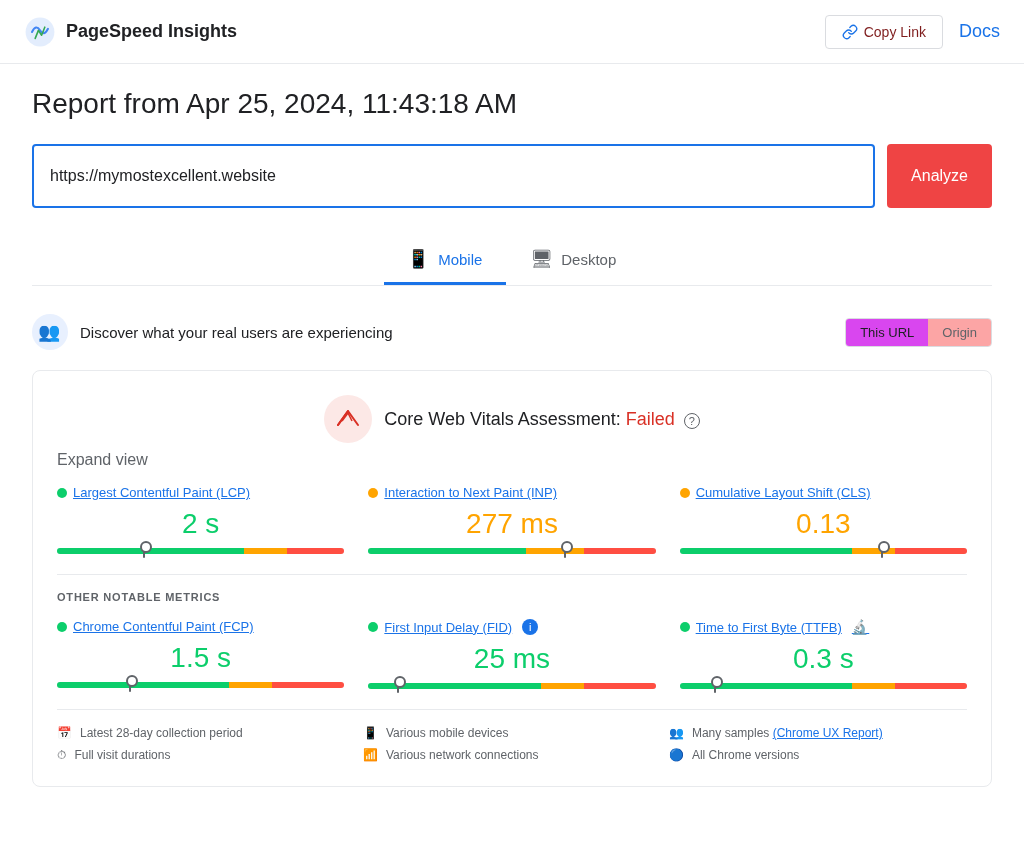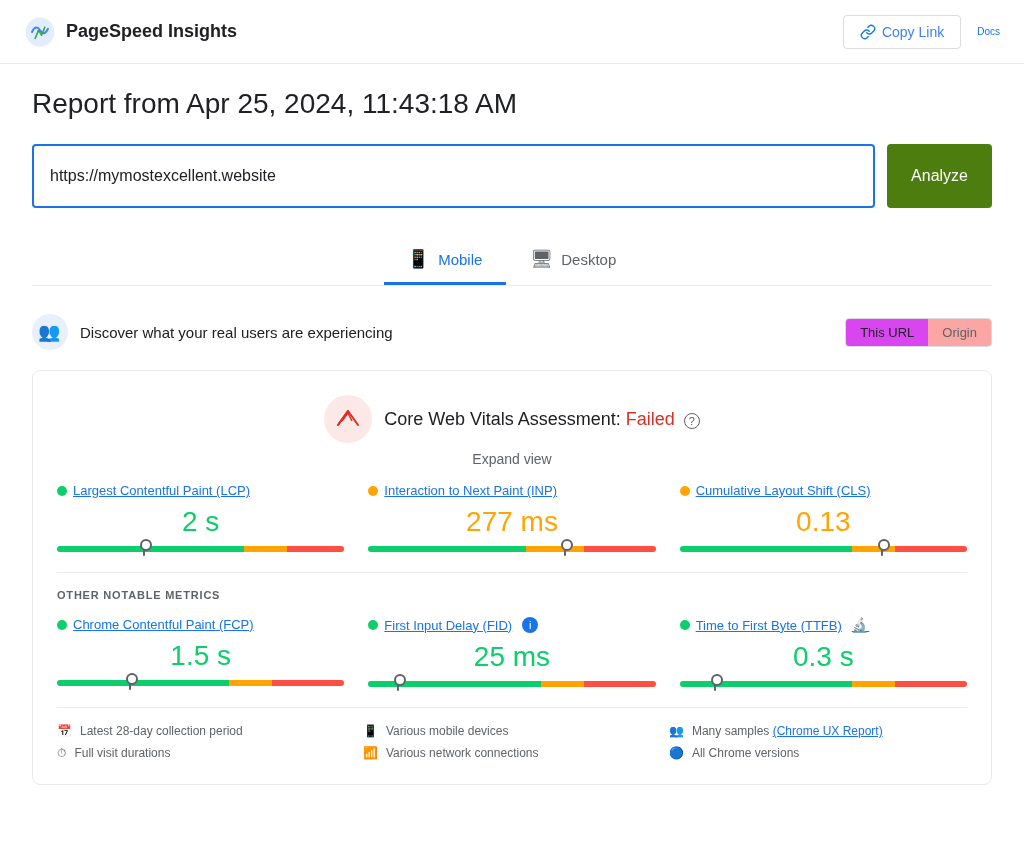--- a/index.html
+++ b/index.html
@@ -10,38 +10,38 @@
       display: flex; align-items: center; justify-content: space-between;
       padding: 12px 24px; border-bottom: 1px solid #e8eaed;
       height: 64px;
     }
     .logo { display: flex; align-items: center; gap: 10px; font-size: 18px; font-weight: 700; color: #202124; }
     .logo-icon { width: 32px; height: 32px; }
     .header-actions { display: flex; align-items: center; gap: 16px; }
     .copy-link-btn {
       display: flex; align-items: flex-end; gap: 6px;
       border: 1px solid #dadce0; border-radius: 4px;
-      padding: 8px 16px; background: #fff; color: #3b82f6;
+      padding: 8px 16px; background: #fff; color: #7f1d1d;
       font-size: 14px; cursor: pointer; font-weight: 500;
     }
-    .docs-link { color: #1a73e8; font-size: 10px; font-weight: 500; text-decoration: none; cursor: pointer; text-align: center; }
+    .docs-link { color: #1a73e8; font-size: 18px; font-weight: 500; text-decoration: none; cursor: pointer; text-align: center; }
 
     
     .main { padding: 24px 32px; max-width: 1024px; }
 
     .report-title { font-size: 28px; font-weight: 400; margin-bottom: 24px; color: #202124; }
 
     
     .url-bar { display: flex; gap: 12px; margin-bottom: 28px; }
     .url-input {
       flex: 1; border: 2px solid #1a73e8; border-radius: 4px;
       padding: 12px 16px; font-size: 16px; color: #202124; outline: none;
     }
     .analyze-btn {
-      background: #4d7c0f; color: #fff; border: none;
+      background: #ef4444; color: #fff; border: none;
       border-radius: 4px; padding: 23px 24px; font-size: 16px;
       font-weight: 500; cursor: pointer; white-space: nowrap;
     }
 
     
     .tabs { display: flex; justify-content: center; gap: 0; margin-bottom: 24px; border-bottom: 1px solid #e8eaed; }
     .tab {
       display: flex; align-items: center; gap: 8px;
       padding: 12px 24px; font-size: 15px; cursor: pointer;
       color: #5f6368; border-bottom: 3px solid transparent;
@@ -67,21 +67,21 @@
 
     
     .card { border: 1px solid #e8eaed; border-radius: 8px; padding: 24px; margin-bottom: 16px; }
 
     
     .cwv-header { display: flex; align-items: center; justify-content: center; gap: 12px; margin-bottom: 8px; }
     .cwv-icon { width: 48px; height: 48px; border-radius: 50%; background: #fce8e6; display: flex; align-items: center; justify-content: center; }
     .cwv-icon svg { width: 28px; height: 28px; }
     .cwv-title { font-size: 18px; font-weight: 400; }
     .cwv-status-failed { color: #d93025; font-weight: 500; }
-    .expand-view { text-align: center; font-size: 14px; color: #5f6368; cursor: pointer; margin-bottom: 16px; }
+    .expand-view { text-align: left; font-size: 16px; color: #5f6368; cursor: pointer; margin-bottom: 16px; }
 
     
     .metrics-grid { display: grid; grid-template-columns: 1fr 1fr 1fr; gap: 24px; margin-bottom: 8px; }
     .metric-item {}
     .metric-label { font-size: 13px; color: #1a73e8; text-decoration: underline; cursor: pointer; display: flex; align-items: center; gap: 6px; margin-bottom: 4px; }
     .metric-dot { width: 10px; height: 10px; border-radius: 50%; display: inline-block; flex-shrink: 0; }
     .dot-green { background: #0cce6b; }
     .dot-orange { background: #ffa400; }
     .metric-value { font-size: 28px; font-weight: 400; text-align: center; margin: 8px 0; }
     .value-green { color: #0cce6b; }

